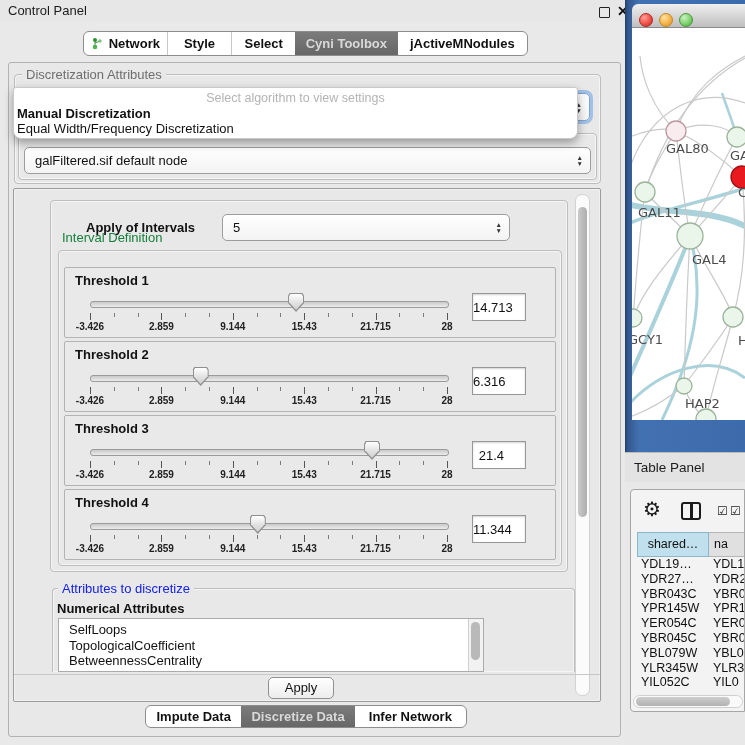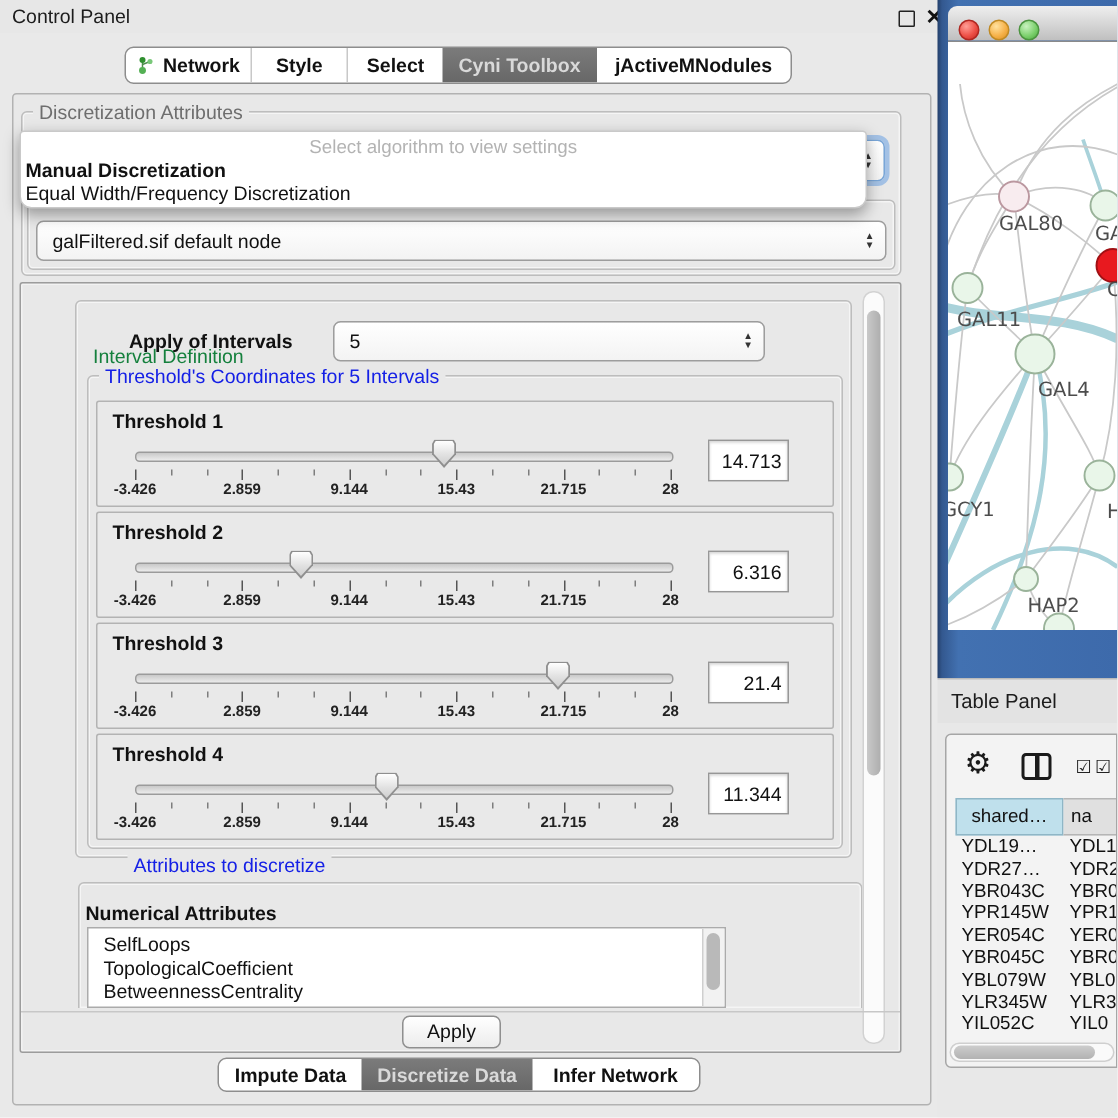--- a/index.html
+++ b/index.html
@@ -59,21 +59,21 @@
   .t-thumb .outer{position:absolute;left:0;top:0;right:0;bottom:0;background:#8f8f8f;
       clip-path:polygon(10% 0,90% 0,100% 15%,100% 52%,50% 100%,0 52%,0 15%);}
   .t-thumb .inner{position:absolute;left:1px;top:1px;right:1px;bottom:2px;
       background:linear-gradient(180deg,#ffffff,#e2e2e2 55%,#cfcfcf);
       clip-path:polygon(10% 0,90% 0,100% 15%,100% 52%,50% 100%,0 52%,0 15%);}
   .tick{position:absolute;top:45px;width:1px;height:4px;background:#7d7d7d;}
   .tick.major{height:7px;background:#555;}
   .ticklabel{position:absolute;top:53px;transform:translateX(-50%);font-size:10px;font-weight:bold;color:#222;white-space:nowrap;}
   .t-valuebox{position:absolute;left:407px;top:25px;width:54px;height:28px;background:#fff;border:1px solid #979797;
       box-shadow:inset 0 1px 2px rgba(0,0,0,.18);font-size:13px;color:#111;text-align:right;
-      line-height:28px;padding-right:4px;box-sizing:border-box;}
+      line-height:28px;padding-right:21px;box-sizing:border-box;}
 
   
   #attr-list-box{left:58px;top:618px;width:426px;height:54px;background:#fff;border:1px solid #ababab;box-sizing:border-box;overflow:hidden;}
   .attr-item{font-size:13px;color:#111;padding-left:10px;line-height:15.5px;white-space:nowrap;}
   #attr-scroll{position:absolute;right:0;top:0;width:15px;height:100%;background:#f2f2f2;border-left:1px solid #cfcfcf;box-sizing:border-box;}
   #attr-thumb{position:absolute;left:2px;top:3px;width:9px;height:38px;border-radius:5px;background:#b9b9b9;}
 
   #apply-divider{left:14px;top:674px;width:586px;height:1px;background:#c7c7c7;}
   #apply-btn{left:268px;top:677px;width:66px;height:22px;background:linear-gradient(180deg,#ffffff,#ececec);
       border:1px solid #8f8f8f;border-radius:5px;font-size:13px;color:#111;text-align:center;line-height:20px;box-sizing:border-box;}
@@ -190,21 +190,20 @@
   <div class="abs bold-label" style="left:86px;top:220px;">Apply of Intervals</div>
   <div class="abs combo" style="left:222px;top:214px;width:288px;height:27px;">
     <span class="txt">5</span>
     <span class="spin">
         <span>▲</span>
         <span>▼</span>
       </span>
   </div>
 
   <div class="abs group" style="left:58px;top:250px;width:504px;height:316px;"></div>
-  <div class="gtitle title-blue" style="left:66px;top:244px;">Threshold's Coordinates for 5 Intervals</div>
   <div class="abs" id="threshold-list" style="left:64px;top:267px;width:492px;">
       <div class="tpanel">
       <div class="t-label">Threshold 1</div>
       <div class="t-track"></div>
       <div class="t-ticks">
           <div class="tick major" style="left: 25px;"></div>
           <div class="tick" style="left: 48.8px;"></div>
           <div class="tick" style="left: 72.6px;"></div>
           <div class="tick major" style="left: 96.4px;"></div>
           <div class="tick" style="left: 120.2px;"></div>
@@ -335,21 +334,21 @@
         </div>
       <div class="t-thumb" style="left: 184.788px;">
           <div class="outer"></div>
           <div class="inner"></div>
         </div>
       <div class="t-valuebox t-value">11.344</div>
     </div>
     </div>
 
   <div class="abs group" style="left:52px;top:588px;width:523px;height:84px;border-bottom:none;border-radius:4px 4px 0 0;"></div>
-  <div class="gtitle title-blue" style="left:58px;top:570px;margin-left:27px;">Attributes to discretize</div>
+  <div class="gtitle title-blue" style="left:58px;top:582px;">Attributes to discretize</div>
   <div class="abs bold-label" style="left:57px;top:601px;">Numerical Attributes</div>
   <div class="abs" id="attr-list-box">
     <div id="attr-list" style="padding-top:3px;">
         <div class="attr-item">SelfLoops</div>
         <div class="attr-item">TopologicalCoefficient</div>
         <div class="attr-item">BetweennessCentrality</div>
       </div>
     <div id="attr-scroll">
       <div id="attr-thumb"></div>
     </div>

